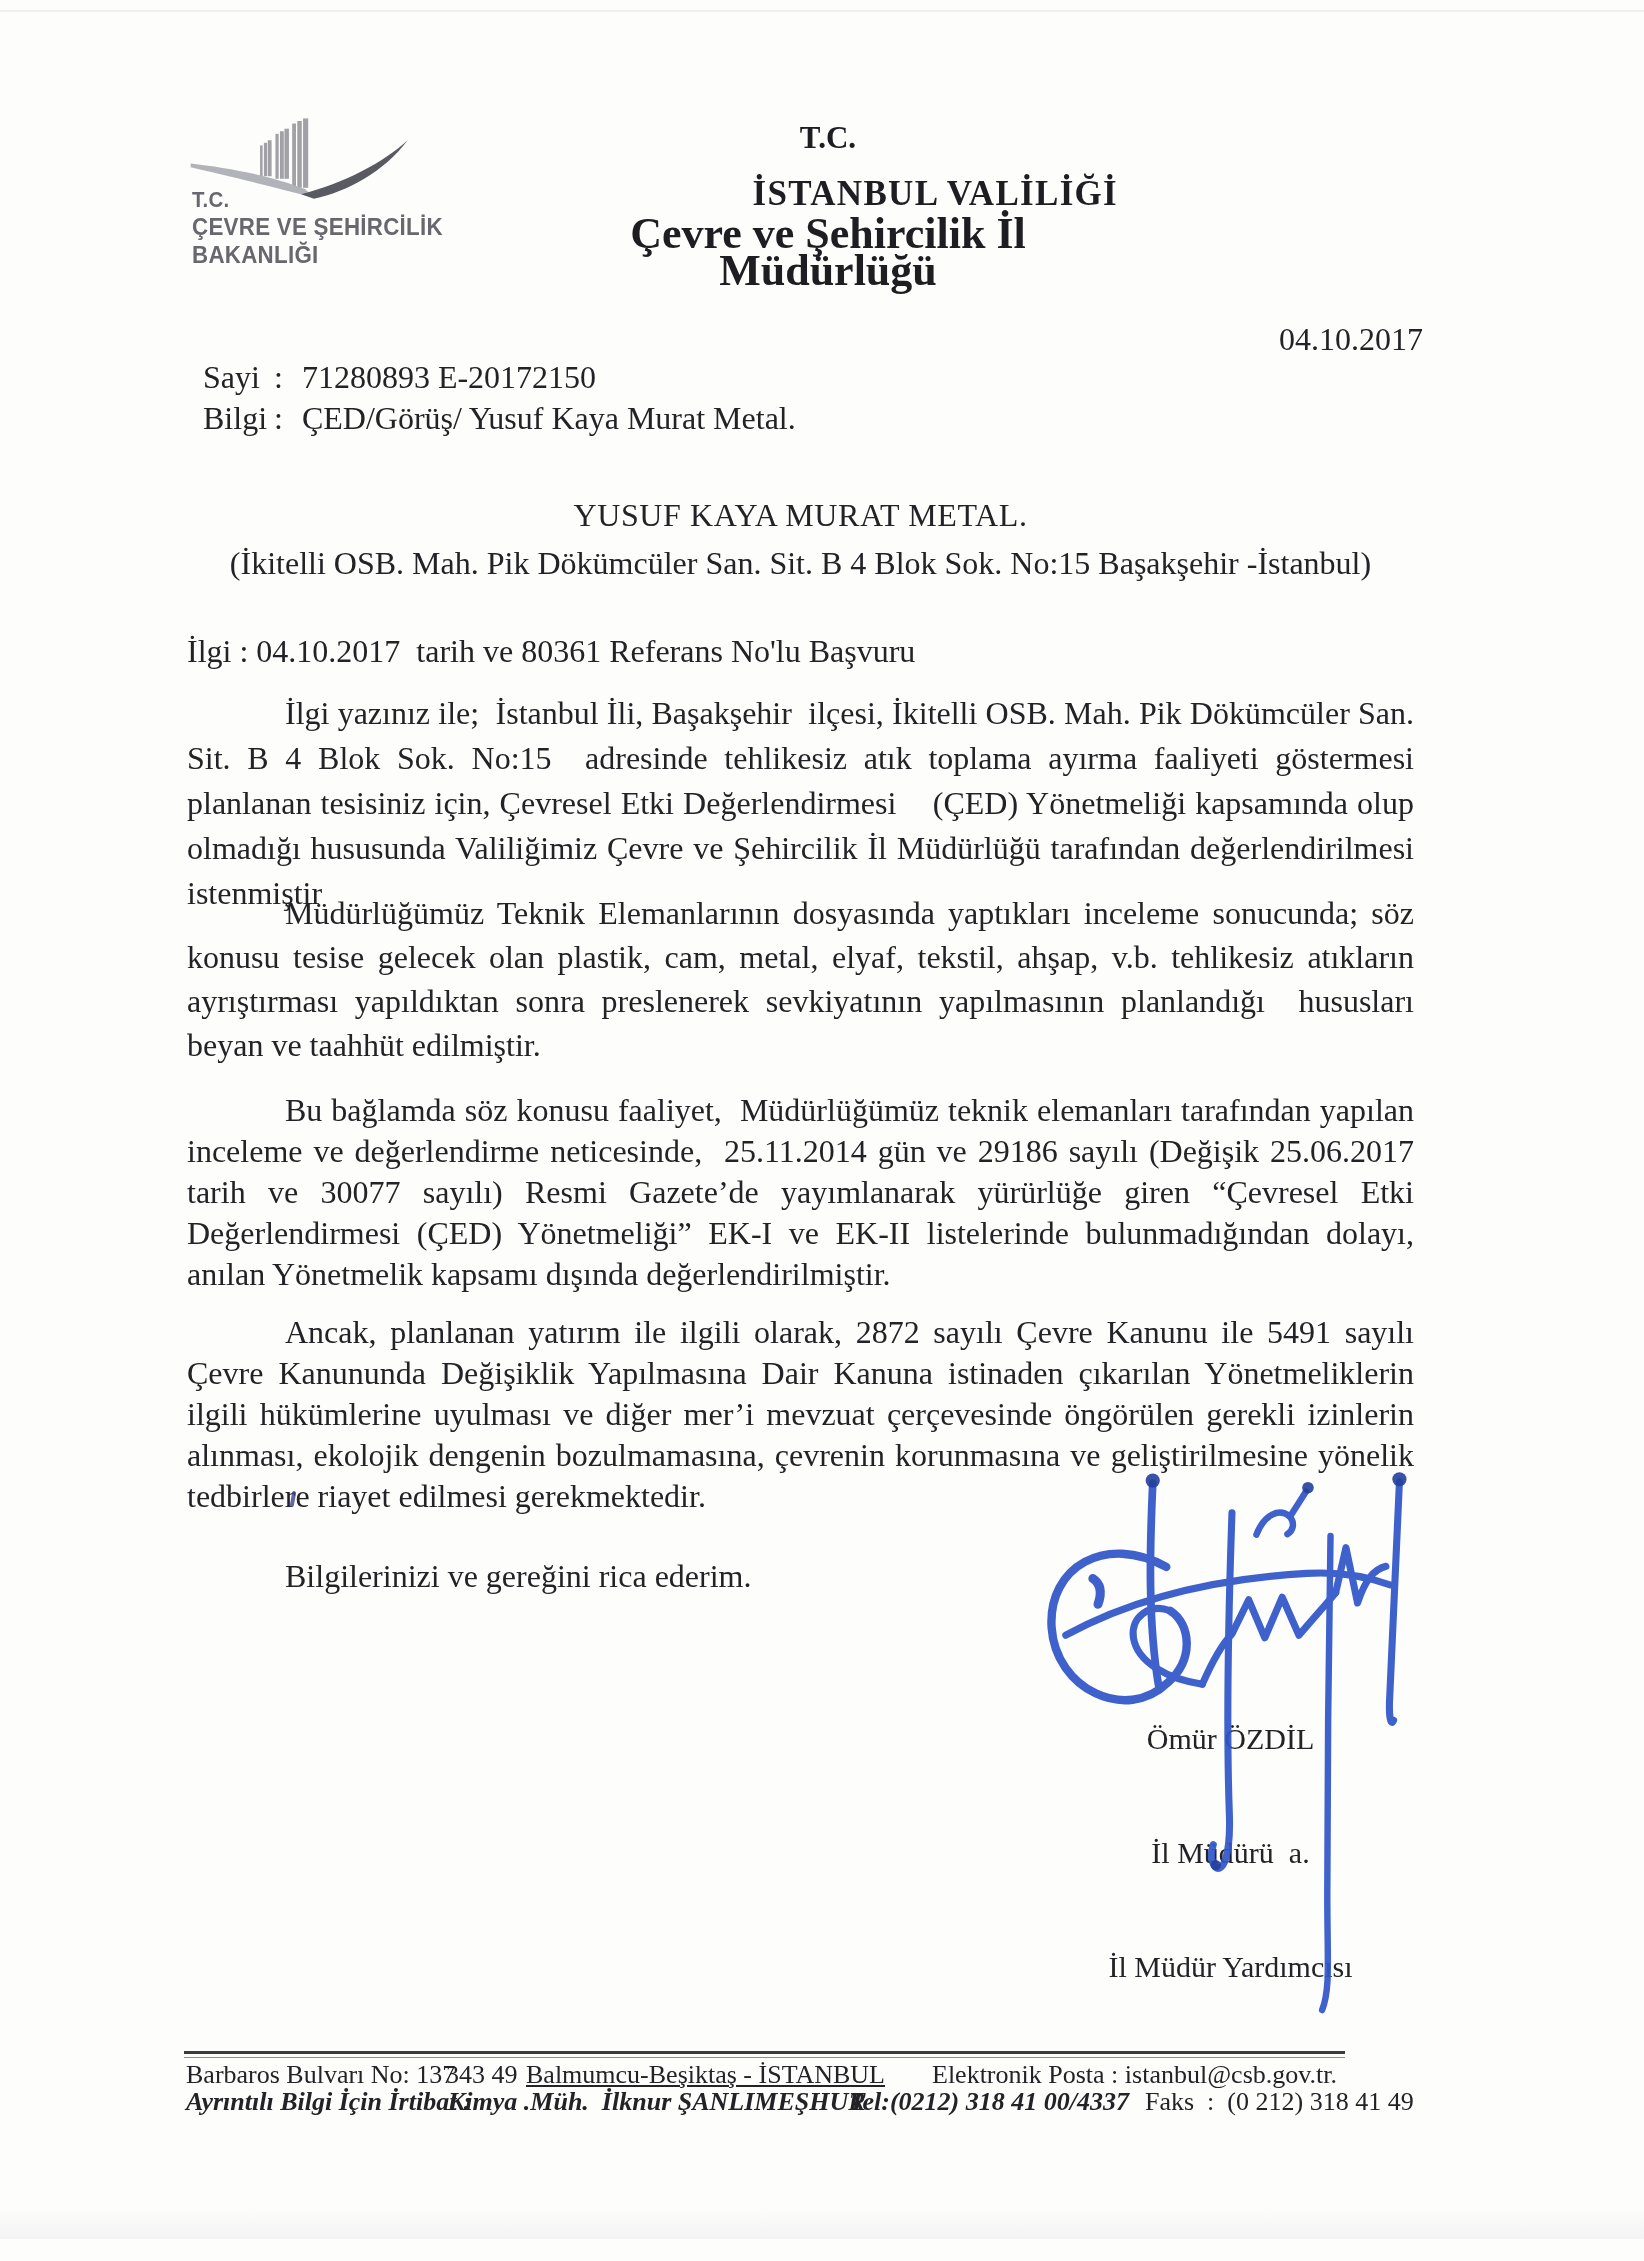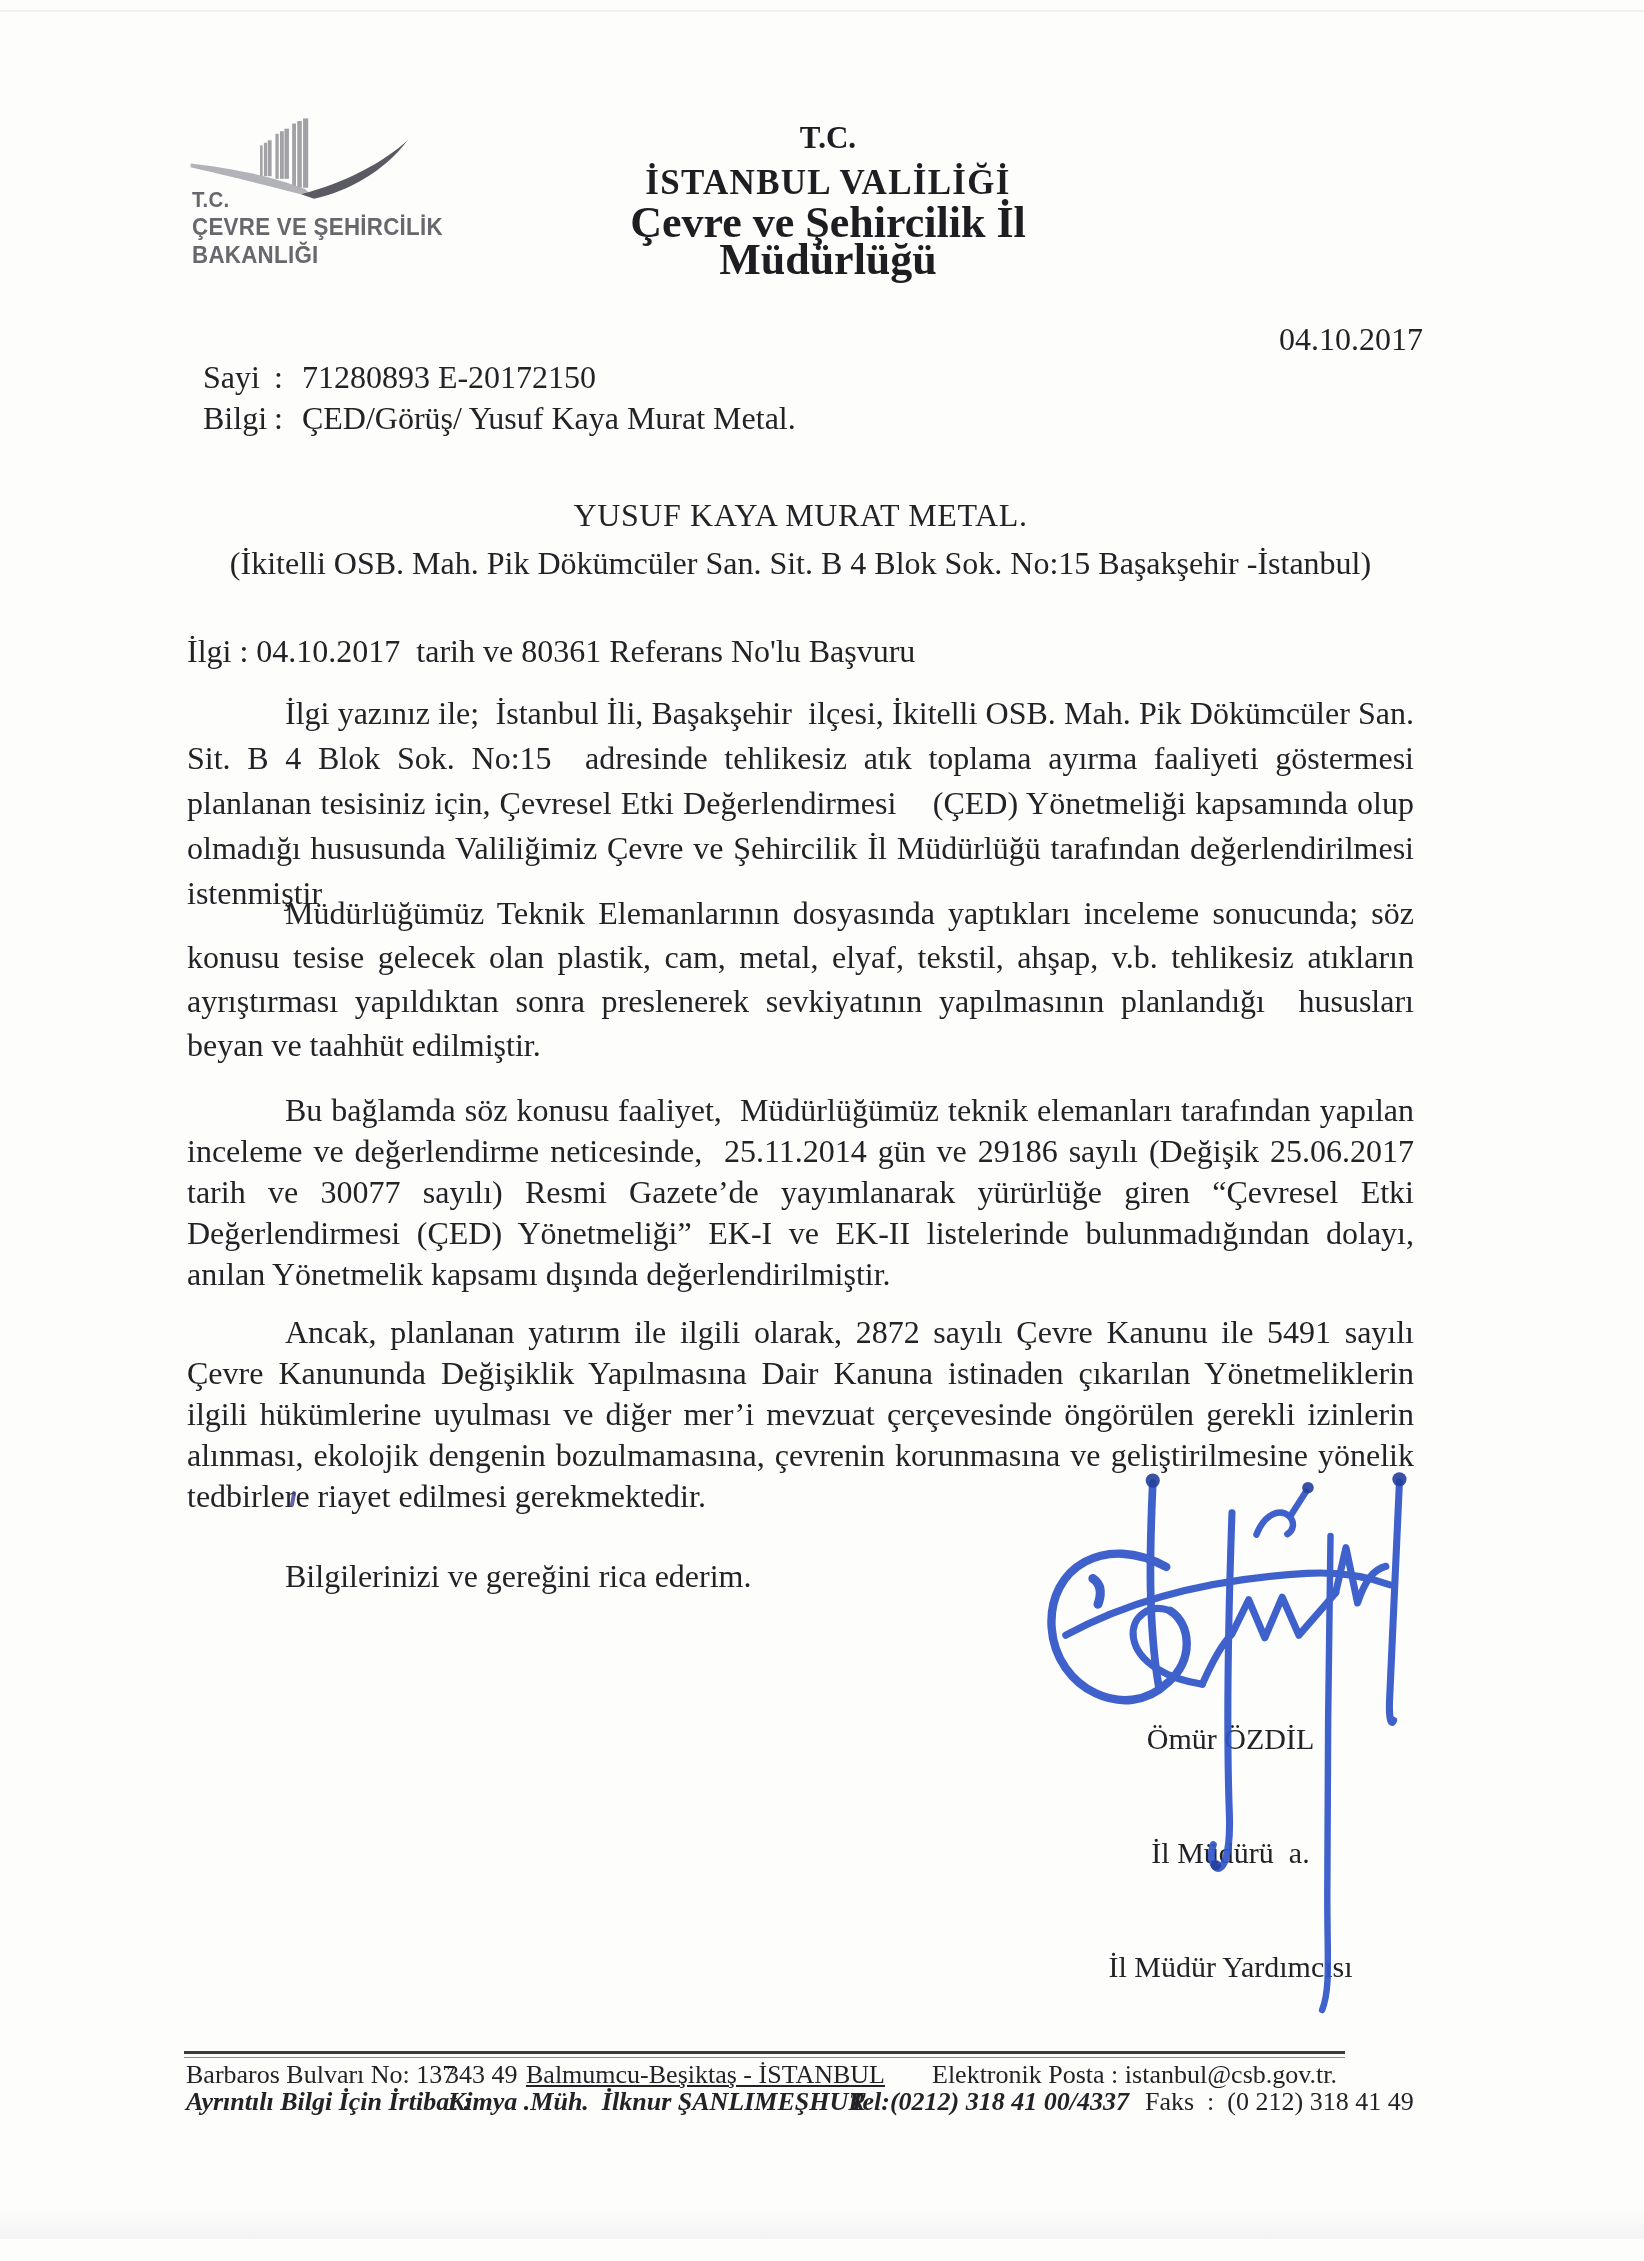--- a/index.html
+++ b/index.html
@@ -18,21 +18,21 @@
   
   .logo-text{left:192px;top:187px;color:#67676d;
     font-family:"Liberation Sans","DejaVu Sans",sans-serif;font-weight:bold;
     transform:scaleX(.93);transform-origin:left top;letter-spacing:0.3px;}
   .logo-text .l1{font-size:22px;line-height:26px;}
   .logo-text .l2{font-size:24px;line-height:28px;}
   .logo-text .l3{font-size:24px;line-height:28px;}
   
   .letterhead{left:538px;top:120px;width:580px;text-align:center;color:#1d1d22;}
   .letterhead .l1{font-size:31px;font-weight:bold;line-height:35px;}
-  .letterhead .l2{font-size:35px;font-weight:bold;line-height:40px;margin-top:8px;letter-spacing:1.3px;}
+  .letterhead .l2{font-size:35px;font-weight:bold;line-height:40px;margin-top:19px;letter-spacing:1.3px;text-align:right;}
   .letterhead .l3{font-size:44px;font-weight:bold;line-height:37px;margin-top:1px;}
   
   .meta-row{font-size:32px;line-height:37px;white-space:pre;}
   .meta-label{display:inline-block;width:71px;}
   .meta-value{margin-left:19px;}
   .doc-date{left:1279px;top:321px;width:144px;text-align:right;font-size:32px;}
   
   .recipient-name{left:187px;top:497px;width:1227px;text-align:center;font-size:32px;letter-spacing:0.6px;}
   .recipient-address{left:187px;top:545px;width:1227px;text-align:center;font-size:32px;}
   

